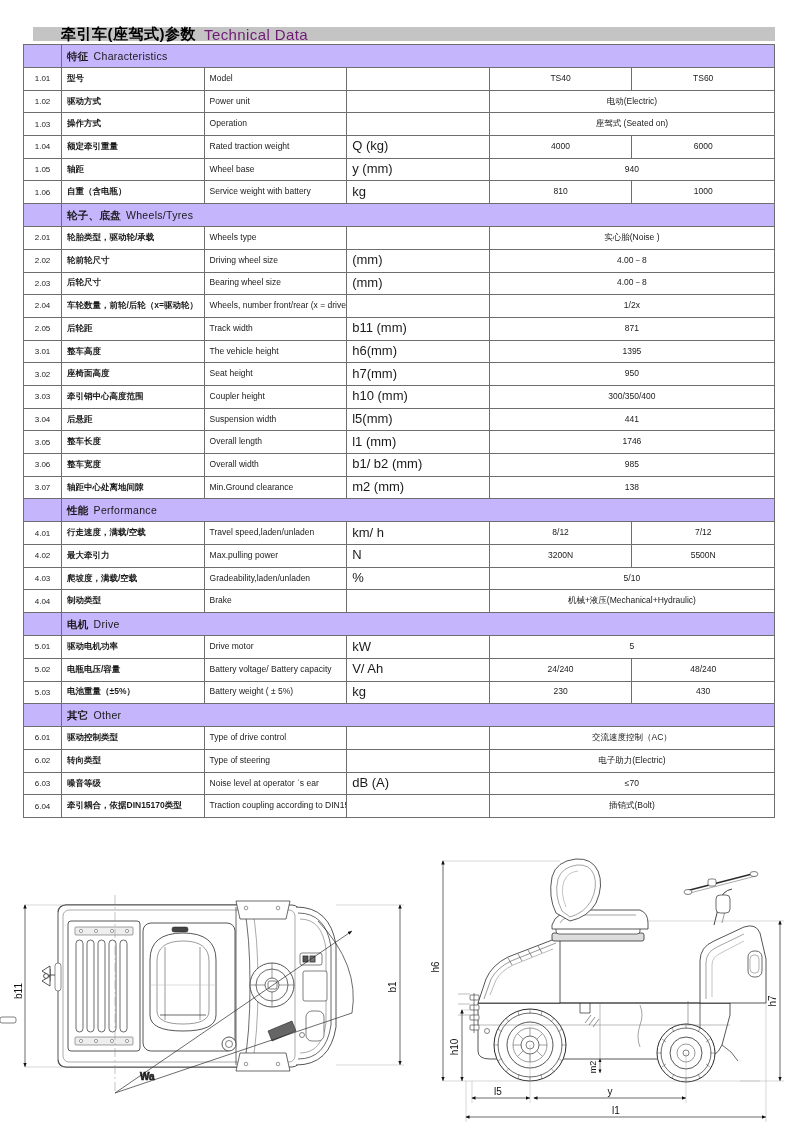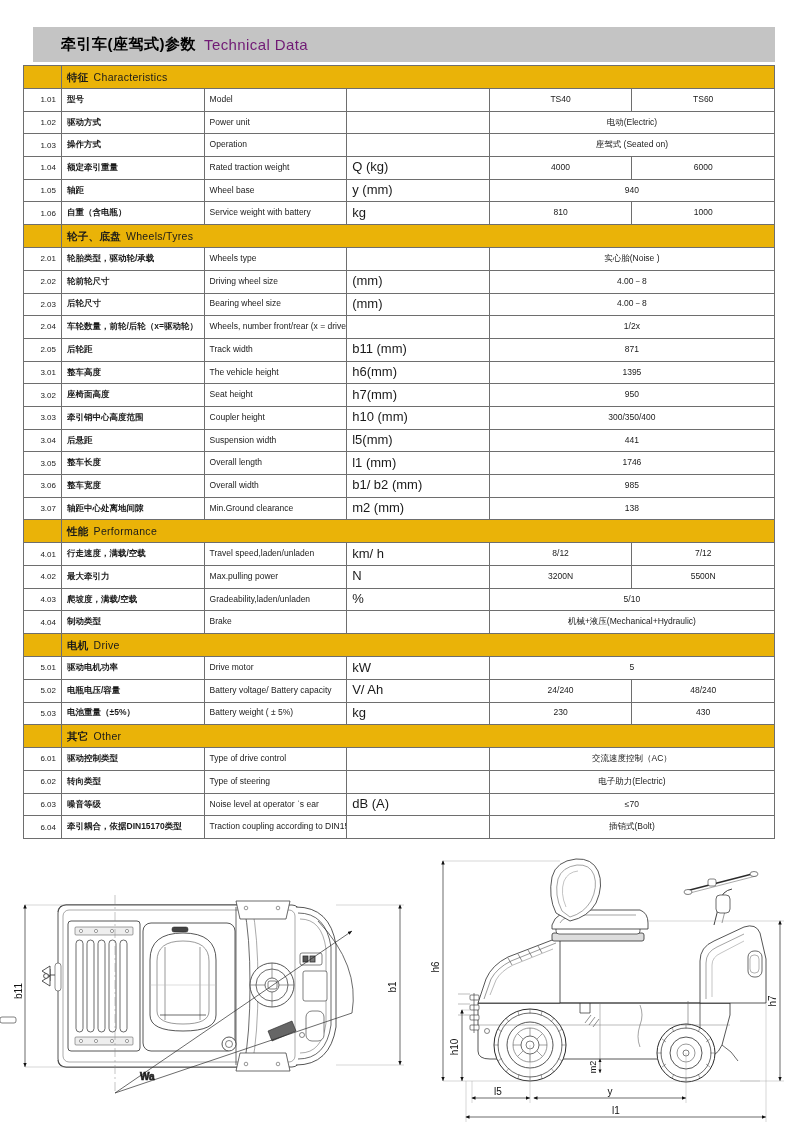--- a/index.html
+++ b/index.html
@@ -18,21 +18,21 @@
 
   
   #sheet {
     position: absolute;
     left: 23px;
     top: 27px;
     width: 752px;
   }
   .title-bar {
     background: #c4c4c4;
-    height: 35px;
+    height: 14px;
     margin-left: 10px;
     width: 742px;
     display: flex;
     align-items: center;
     box-sizing: border-box;
     padding-left: 28px;
   }
   .title-cn {
     font-size: 15px;
     font-weight: bold;
@@ -58,30 +58,30 @@
   table.spec td {
     border: 1px solid #6e6e6e;
     height: 21.7px;
     padding: 0 5px;
     vertical-align: middle;
     background: #ffffff;
     line-height: 1.15;
     overflow: hidden;
     white-space: nowrap;
   }
-  td.c-no      { width: 27px; text-align: right;  padding-left: 4px; font-size: 8px; }
+  td.c-no      { width: 27px; text-align: center;  padding-left: 4px; font-size: 8px; }
   td.c-cn      { width: 190px; text-align: left; font-weight: bold; font-size: 8.5px; }
   td.c-en      { width: 220px; text-align: left; font-size: 8.5px; }
   td.c-unit    { width: 57px;  font-size: 13px; }
   td.c-v1      { width: 114px; text-align: center; font-size: 8.5px; }
   td.c-v2      { width: 114px; text-align: center; font-size: 8.5px; }
   td.c-span    { text-align: center; font-size: 8.5px; }
 
   tr.section-row td {
-    background: #eab308;
+    background: #c4b5fd;
     height: 22px;
     border-left: 1px solid #6e6e6e;
     border-right: 1px solid #6e6e6e;
     border-top: 1px solid #6e6e6e;
     border-bottom: 1px solid #6e6e6e;
   }
   td.section-label {
     font-weight: bold;
     font-size: 10.5px;
     text-align: left;

